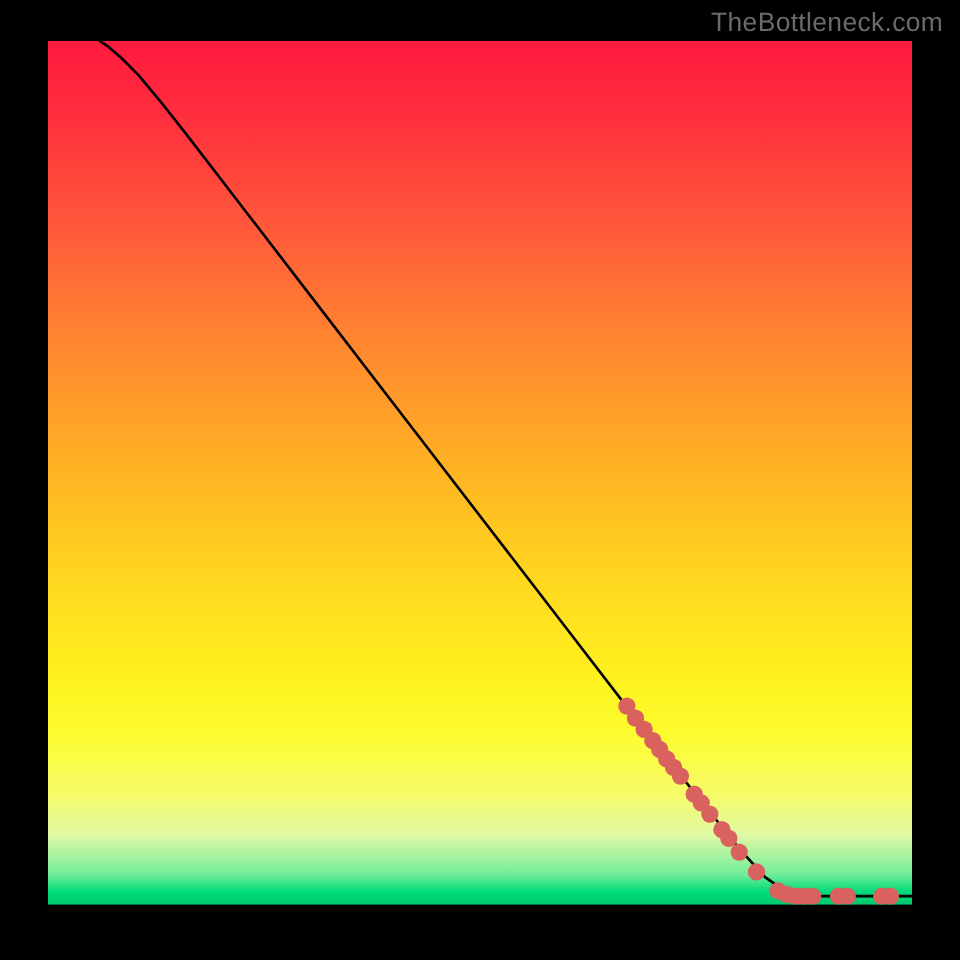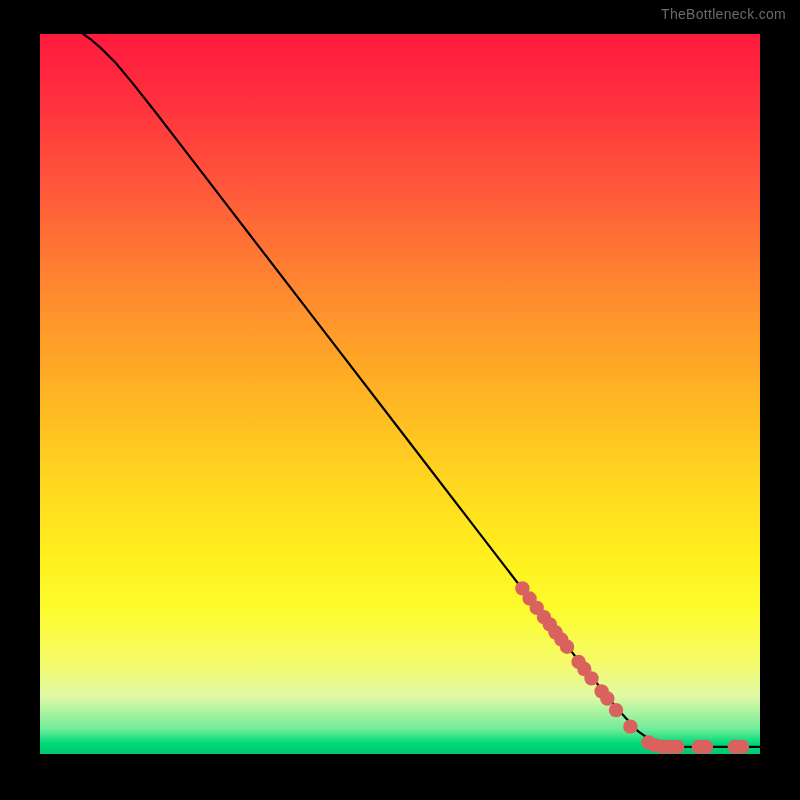--- a/index.html
+++ b/index.html
@@ -15,21 +15,21 @@
     position: relative;
     width: 800px;
     height: 800px;
     background: #000;
   }
   .watermark {
     position: absolute;
     top: 6px;
     right: 14px;
     color: #6a6a6a;
-    font-size: 14px;
+    font-size: 22px;
     font-weight: 500;
     letter-spacing: 0.3px;
     z-index: 3;
   }
   .plot-area {
     position: absolute;
     left: 40px;
     top: 34px;
     width: 720px;
     height: 720px;

